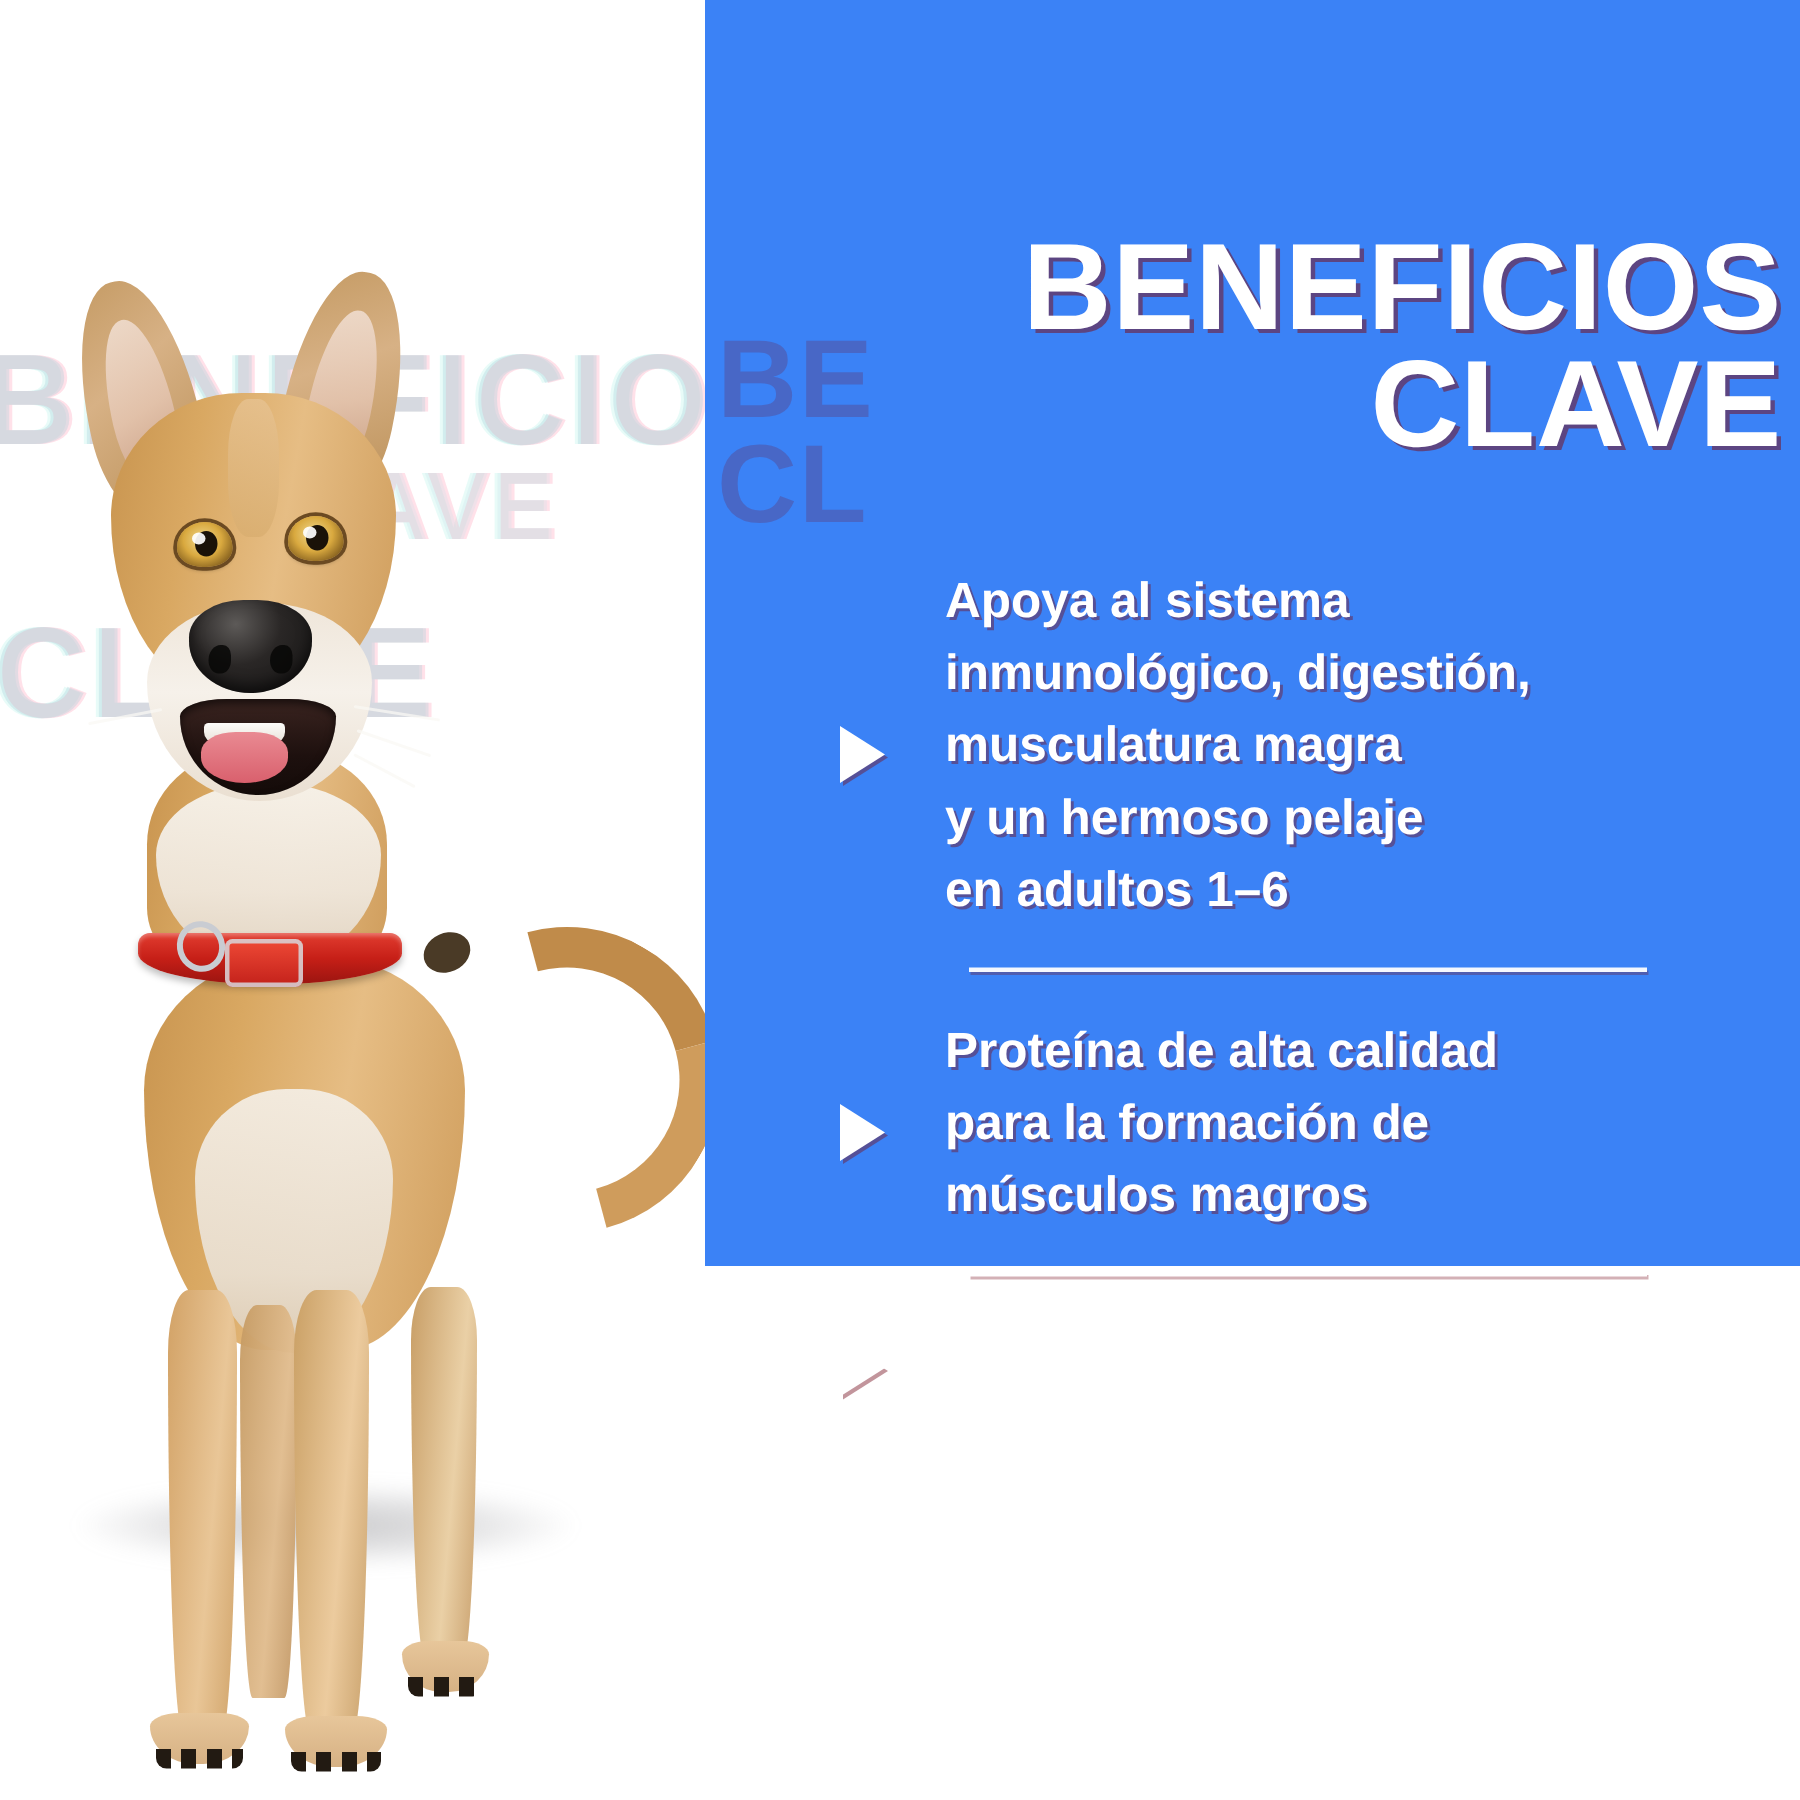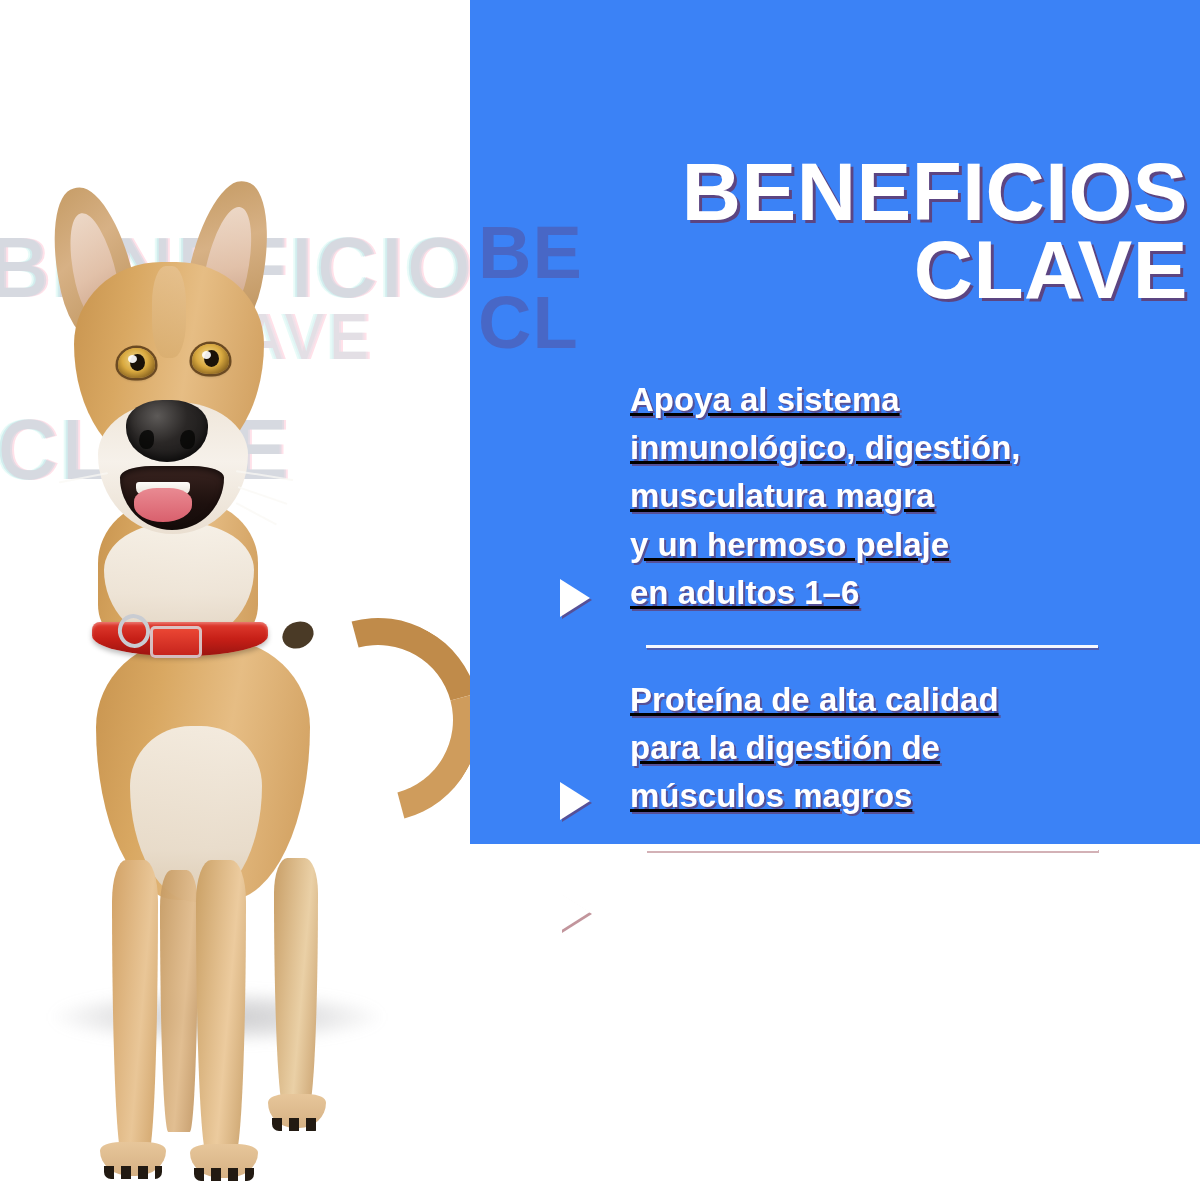--- a/index.html
+++ b/index.html
@@ -158,21 +158,21 @@
     position:absolute;right:50px;top:98px;width:640px;
     text-align:right;
     font-size:82px;line-height:.95;font-weight:700;letter-spacing:.5px;
     color:#ffffff;
     text-shadow:3px 3px 0 rgba(120,20,35,.55);
   }
   #headline .l2{display:block;}
 
   #benefits{position:absolute;left:90px;top:376px;width:600px;}
 
-  .benefit{display:flex;align-items:flex-end;gap:40px;text-decoration:underline;}
+  .benefit{display:flex;align-items:center;gap:40px;}
   .tri{
     flex:0 0 auto;width:0;height:0;margin-top:14px;
     border-top:19px solid transparent;
     border-bottom:19px solid transparent;
     border-left:30px solid #ffffff;
     filter:drop-shadow(2px 2px 0 rgba(120,20,35,.45));
   }
   .btext{
     font-size:33px;line-height:1.46;font-weight:700;color:#ffffff;
     text-shadow:2px 2px 0 rgba(120,20,35,.45);
@@ -287,21 +287,21 @@
 musculatura magra
 y un hermoso pelaje
 en adultos 1–6</span>
       </div>
 
       <div class="divider"></div>
 
       <div class="benefit">
         <span class="tri"></span>
         <span class="btext">Proteína de alta calidad
-para la digestión de
+para la formación de
 músculos magros</span>
       </div>
 
       <div class="divider"></div>
 
       <div class="benefit">
         <span class="tri"></span>
       </div>
 
     </div>

